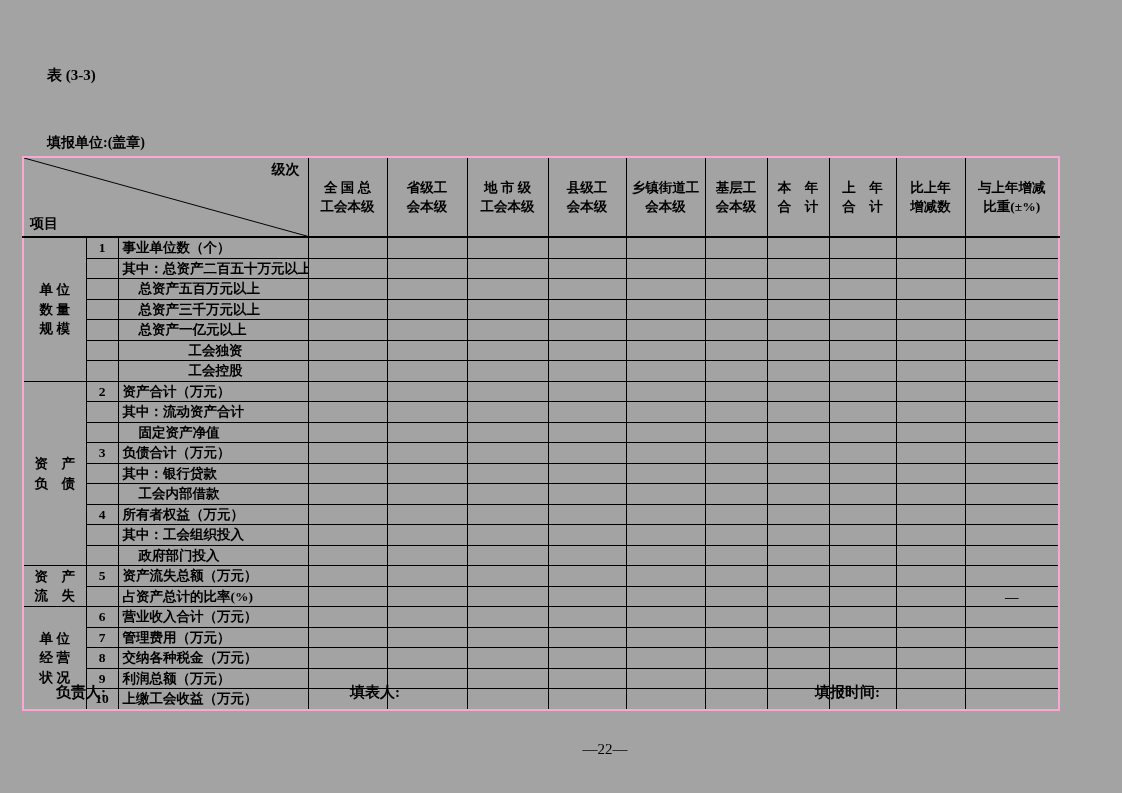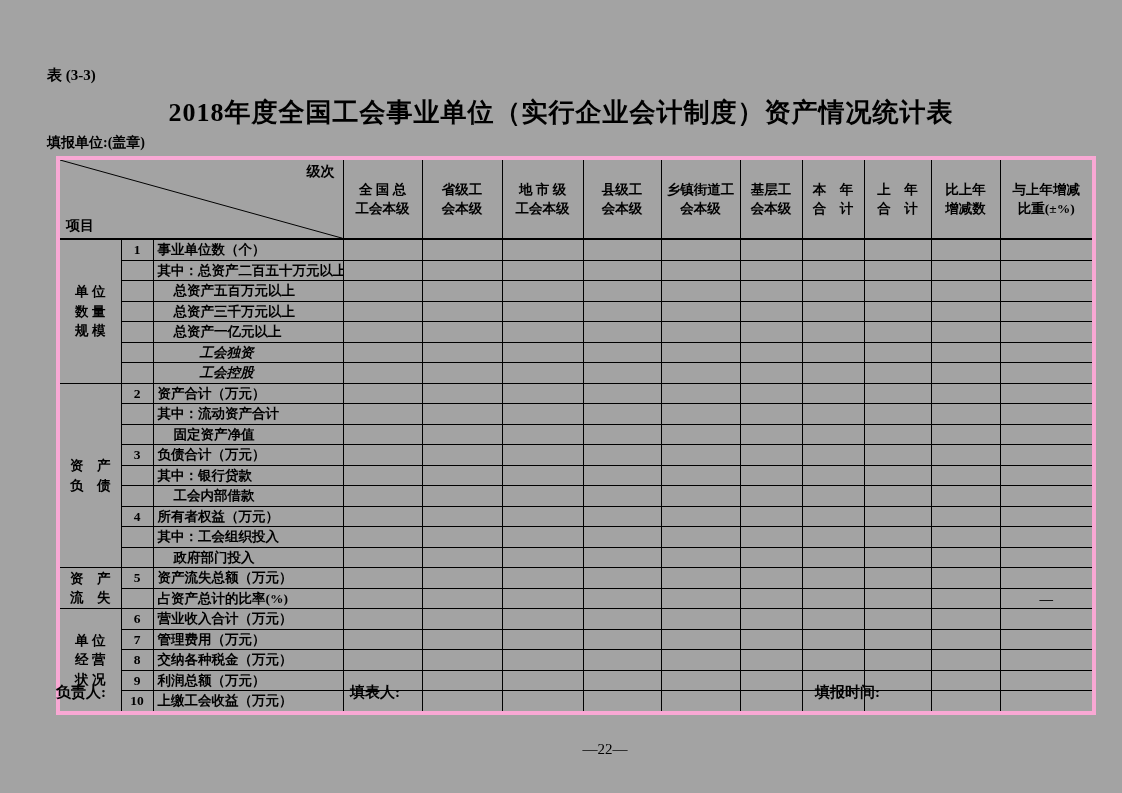--- a/index.html
+++ b/index.html
@@ -5,55 +5,54 @@
   html,body{margin:0;padding:0;background:#ffffff;}
   .sheet{
     position:relative;width:1122px;height:793px;background:#a3a3a3;color:#000;
     font-family:"Liberation Serif","DejaVu Serif",serif;font-weight:bold;overflow:hidden;
   }
   .table-tag{position:absolute;left:47px;top:66px;font-size:15px;}
   .doc-title{position:absolute;left:0;top:95px;width:100%;text-align:center;margin:0;
     font-size:26px;font-weight:bold;letter-spacing:1px;}
   .unit-line{position:absolute;left:47px;top:134px;font-size:14px;}
 
-  table.grid{position:absolute;left:56px;top:156px;width:1037px;
-    border-collapse:collapse;table-layout:fixed;border:4px solid #f9a8d4;}
+  table.grid{position:absolute;left:22px;top:156px;width:1037px;
+    border-collapse:collapse;table-layout:fixed;border:2px solid #f9a8d4;}
   .grid th,.grid td{border:1px solid #000;padding:0;overflow:hidden;}
   .grid thead th{height:41px;font-size:13.5px;line-height:1.45;text-align:center;
     vertical-align:middle;white-space:pre-line;border-bottom:2px solid #000;font-weight:bold;}
   .grid tbody td{height:19.5px;font-size:13.5px;vertical-align:middle;}
 
   th.corner{position:relative;}
   .diag{position:absolute;left:0;top:0;width:100%;height:100%;display:block;}
   .corner-tr{position:absolute;top:2px;right:8px;font-size:14px;}
   .corner-bl{position:absolute;bottom:2px;left:6px;font-size:14px;}
 
   td.group-cell{font-size:15px;text-align:center;line-height:1.45;white-space:pre-line;
     vertical-align:middle;}
   td.num-cell{text-align:center;font-size:13px;}
   td.label-cell{text-align:left;padding-left:4px;white-space:nowrap;}
   td.label-cell.indent1{padding-left:20px;}
-  td.label-cell.indent2{padding-left:46px;font-style:italic;}
+  td.label-cell.indent2{padding-left:70px;}
   td.data-cell{text-align:center;font-size:13.5px;}
 
   .footer-label{position:absolute;top:683px;font-size:15px;}
   .f-resp{left:56px;text-align:center;}
   .f-prep{left:350px;}
   .f-time{left:815px;}
   .page-no{position:absolute;left:0;top:741px;width:100%;text-align:center;
     font-size:15px;font-weight:normal;padding-left:44px;}
 </style>
 </head>
 <body>
 
 <div class="sheet">
 
   <div class="table-tag">表 (3-3)</div>
 
-  <h1 class="doc-title">2018年度全国工会事业单位（实行企业会计制度）资产情况统计表</h1>
 
   <div class="unit-line">填报单位:(盖章)</div>
 
   <table class="grid">
     <colgroup>
       <col style="width:63px">
         <col style="width:32px">
         <col style="width:190px">
       <col style="width:79px">
         <col style="width:80px">

